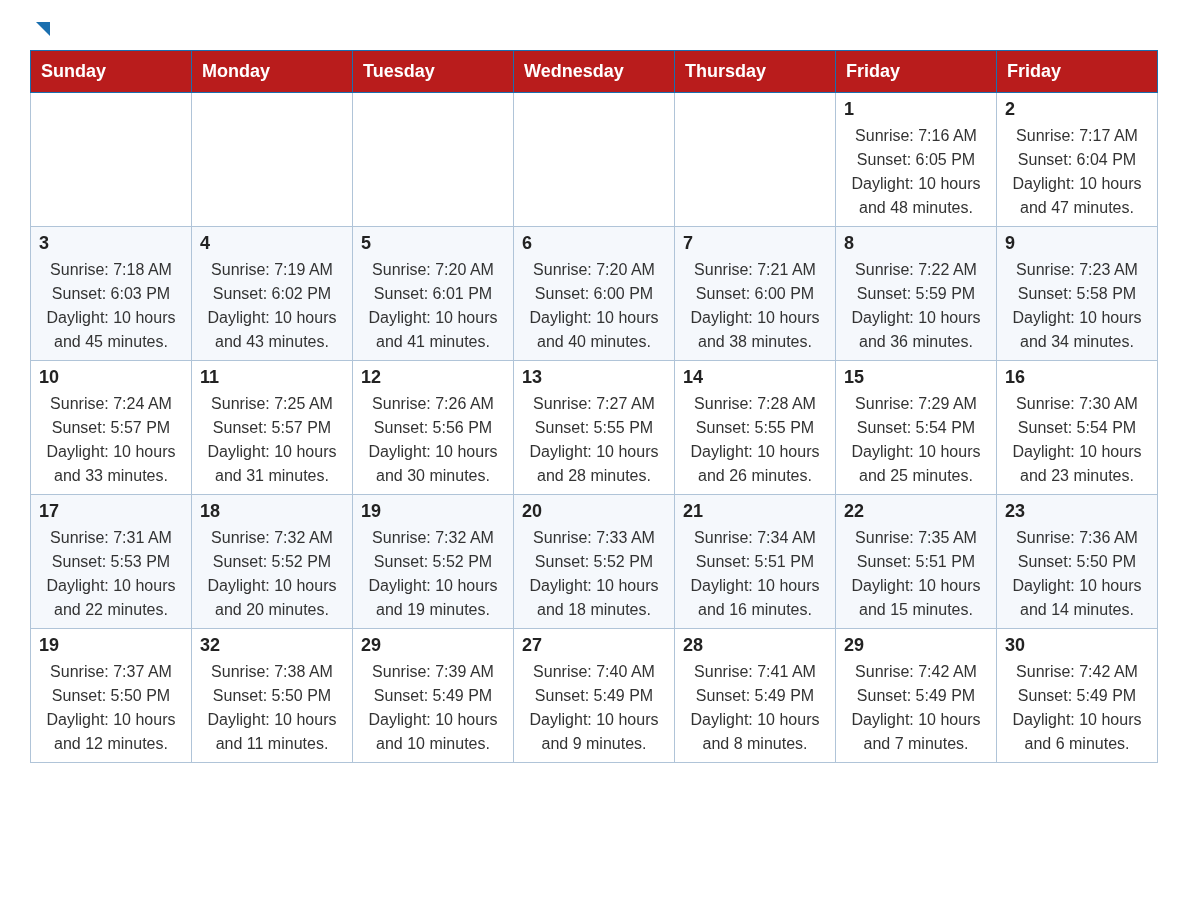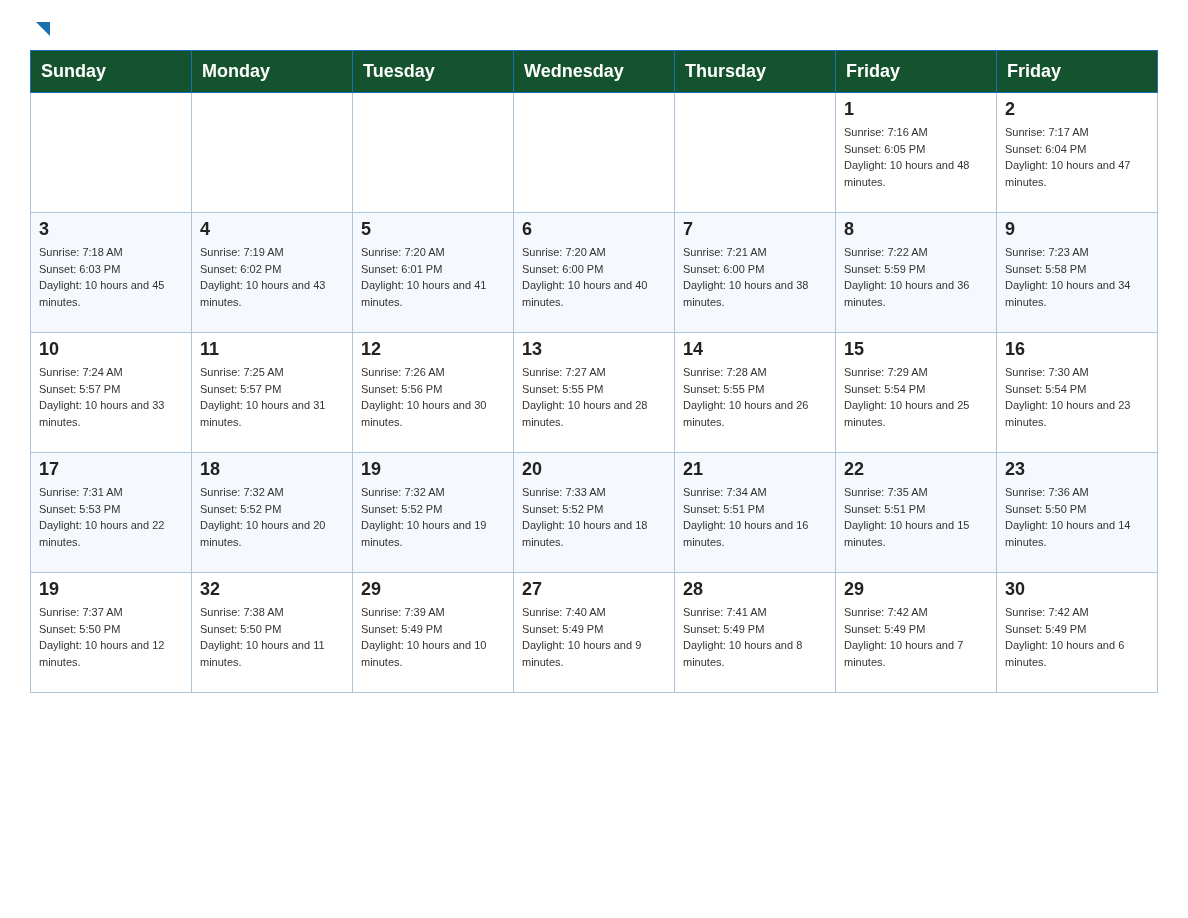--- a/index.html
+++ b/index.html
@@ -70,35 +70,36 @@
       height: 120px;
     }
     .day-number {
       font-size: 18px;
       font-weight: bold;
       color: #222;
       display: block;
       margin-bottom: 4px;
     }
     .day-info {
-      font-size: 11px;
+      font-size: 16px;
       color: #333;
       line-height: 1.5;
+      text-align: center;
     }
     .empty-cell {
       background: #f9f9f9;
     }
     tr:nth-child(even) td {
       background: #f5f8fc;
     }
     tr:nth-child(odd) td {
       background: #fff;
     }
     .calendar thead tr th {
-      background: #14532d;
+      background: #b91c1c;
     }
   </style>
 </head>
 <body>
 
 <div class="header">
   <div class="logo">
     <div style="display:flex; align-items:center;">
       <span class="logo-general"></span>
       <svg width="22" height="22" viewBox="0 0 22 22" style="margin-left:2px; margin-top:-2px;">

